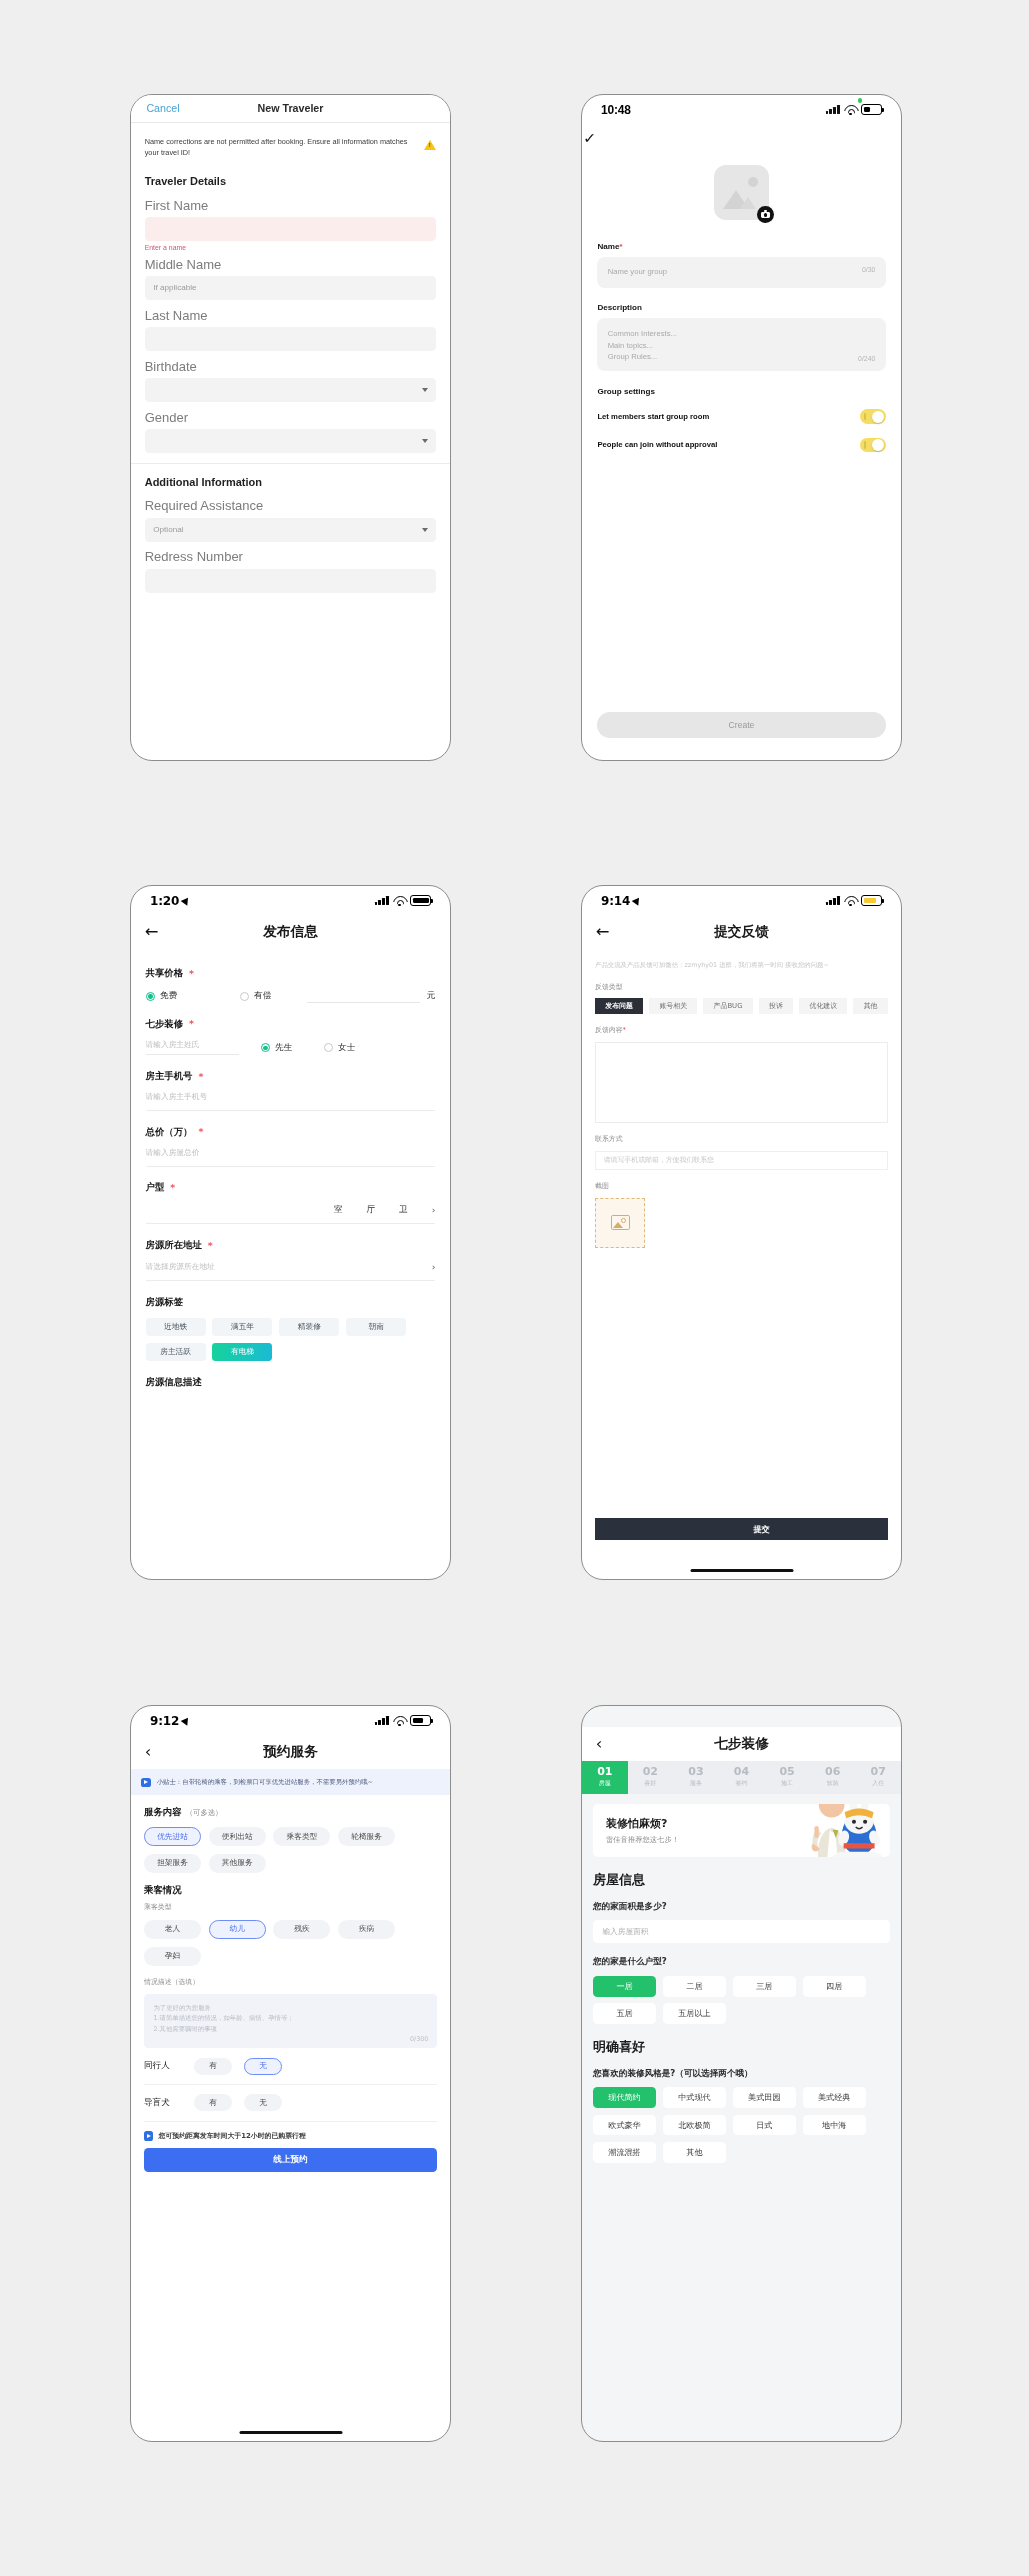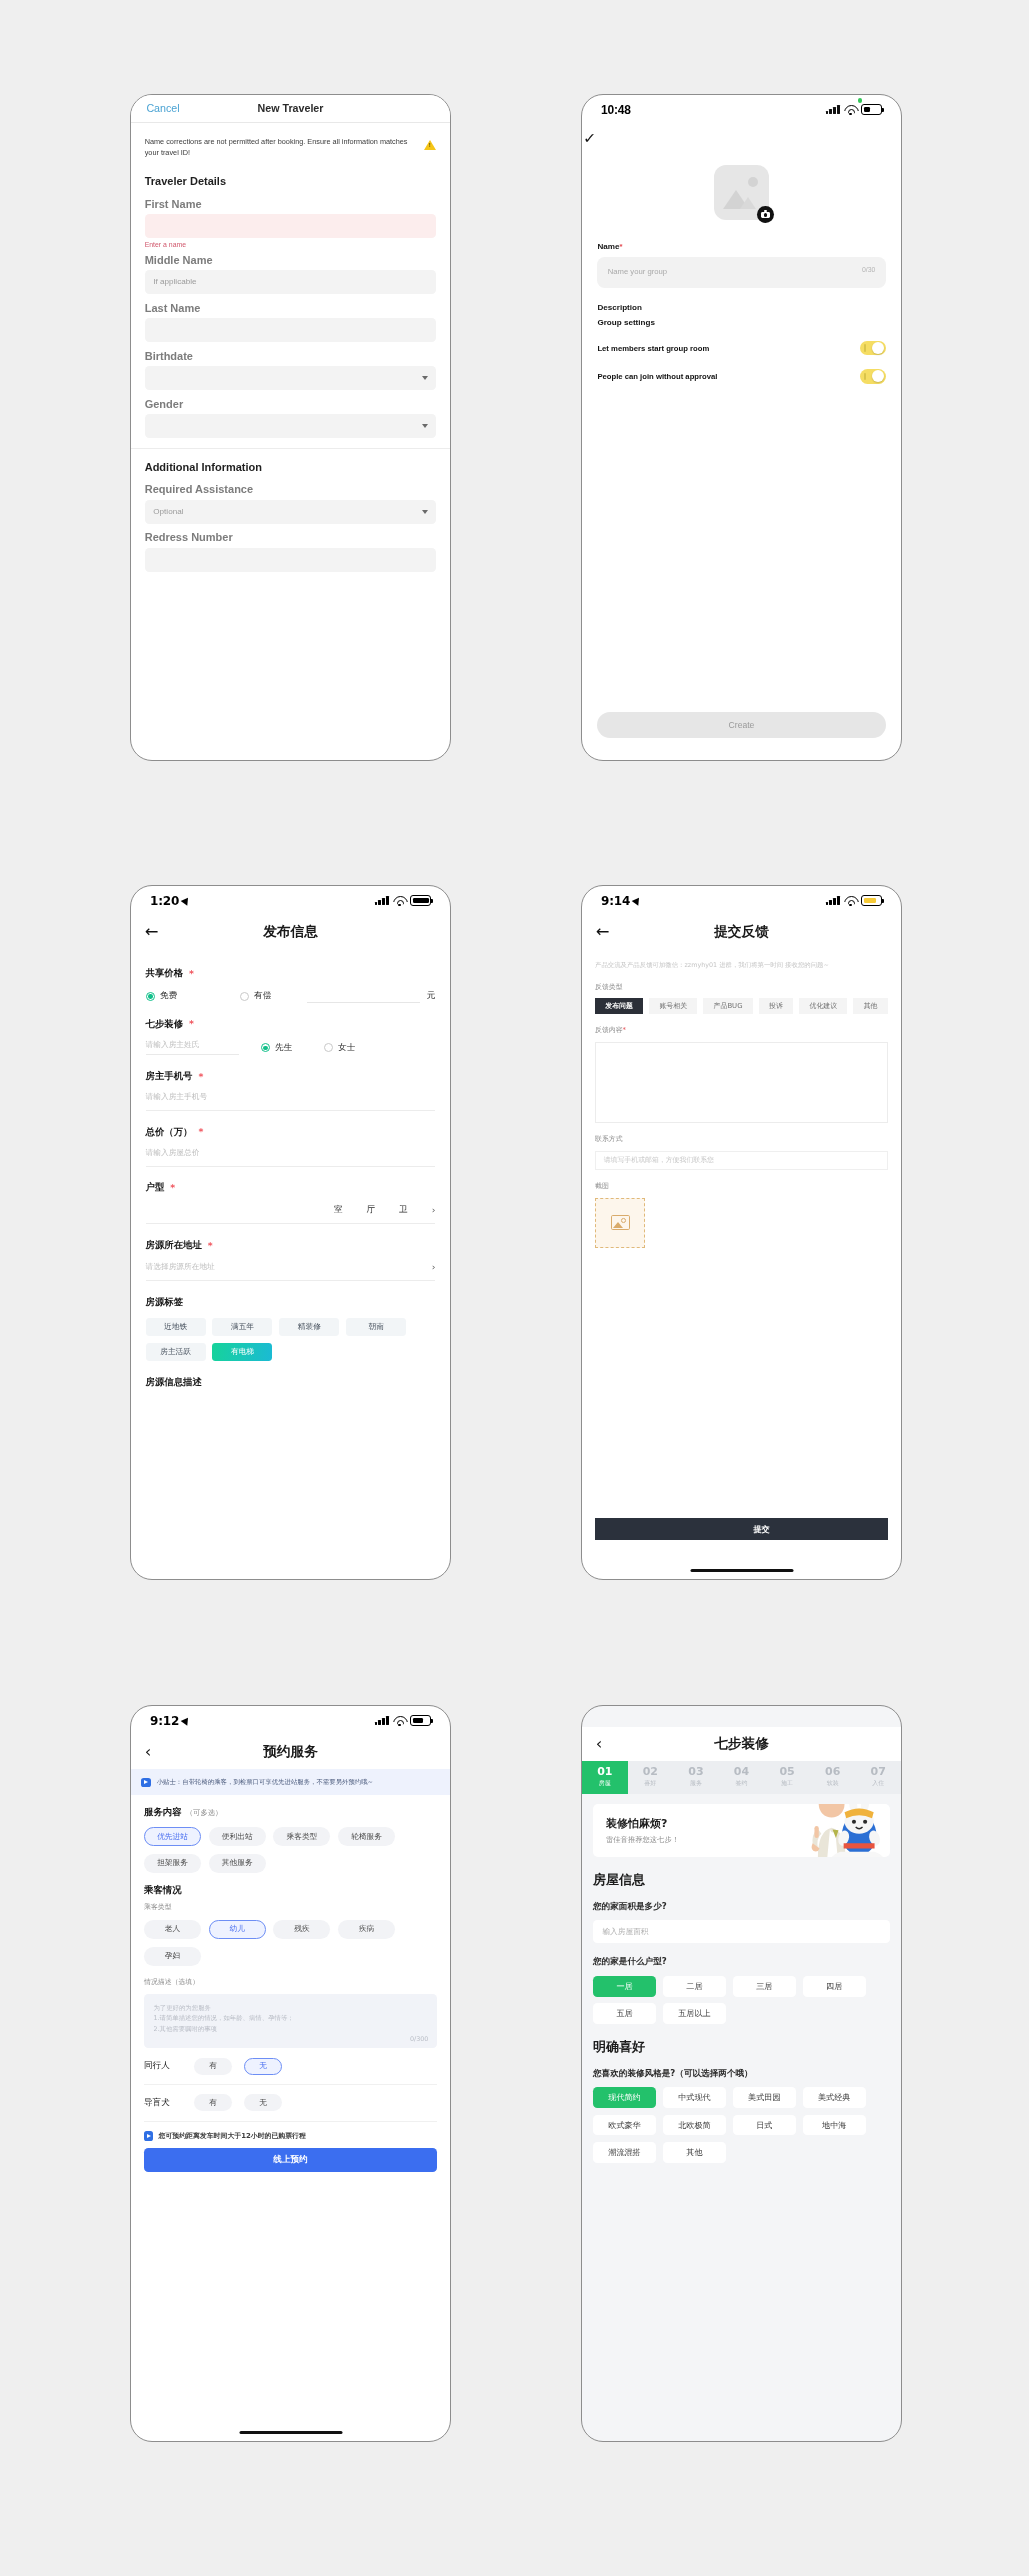--- a/index.html
+++ b/index.html
@@ -81,21 +81,21 @@
   .p1 .body { padding: 0 13.7px; }
   .p1 .warn { display:flex; align-items:flex-start; gap:8.6px;
     padding: 13.7px 0 12px 0; }
   .p1 .warn p { font-size:7.3px; color:#3b3b3b; line-height:1.52; flex:1; }
   .warn-tri { width:0;height:0;flex:none;margin-top:3.4px;
      border-left:6px solid transparent;border-right:6px solid transparent;
      border-bottom:10.3px solid #f5c518; position:relative; }
   .warn-tri::after{content:"!";position:absolute;left:-1.7px;top:2.6px;font-size:6px;
      font-weight:bold;color:#5a4800;}
   .p1 h3.sect { font-size:11px; color:#1f1f1f; font-weight:bold; margin: 5.1px 0 10.3px; }
-  .p1 .fl { font-size:11px; color:#7c7c7c; margin-bottom:4.3px;font-weight:bold; }
+  .p1 .fl { font-size:13px; color:#7c7c7c; margin-bottom:4.3px; }
   .p1 .inp { height:24px; border-radius:4.3px; background:#f3f3f3;
     display:flex; align-items:center; padding:0 8.6px; font-size:8.1px;
     color:#9b9b9b; margin-bottom:7.7px; }
   .p1 .inp.err { background:#fceded; }
   .p1 .errmsg { font-size:6.9px; color:#d0566b; margin:-5.1px 0 6px; }
   .p1 .inp.sel { justify-content:space-between; }
   .caret { width:0;height:0;border-left:3.9px solid transparent;
      border-right:3.9px solid transparent;border-top:4.3px solid #6a6a6a; }
   .p1 .divider { height:0.9px; background:#ececec; margin:10.3px -13.7px 12px; }
 
@@ -345,20 +345,26 @@
         </div>
       </div>
       <div class="lbl">
         <span>Name</span><span class="req">*</span>
       </div>
       <div class="field">
         <span class="ph">Name your group</span>
         <span class="cnt">0/30</span>
       </div>
       <div class="lbl">Description</div>
+      <div class="field tall">
+        <span class="ph" style="white-space:pre-line">Common Interests...
+Main topics...
+Group Rules...</span>
+        <span class="cnt">0/240</span>
+      </div>
       <div class="lbl">Group settings</div>
       <div class="tgl-row">
         <span>Let members start group room</span>
         <span class="toggle">
             <i></i>
           </span>
       </div>
       <div class="tgl-row">
         <span>People can join without approval</span>
         <span class="toggle">

